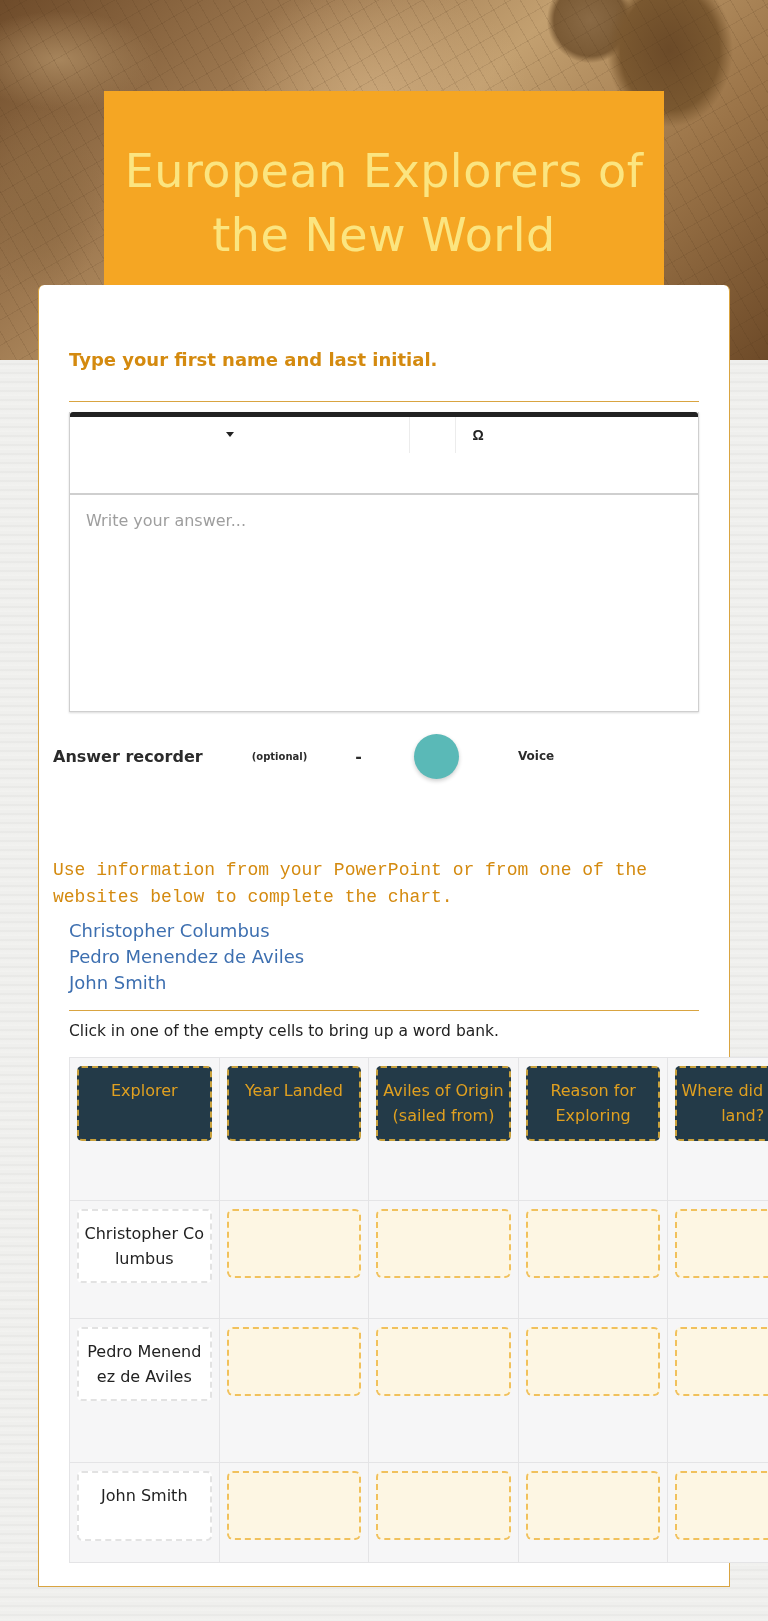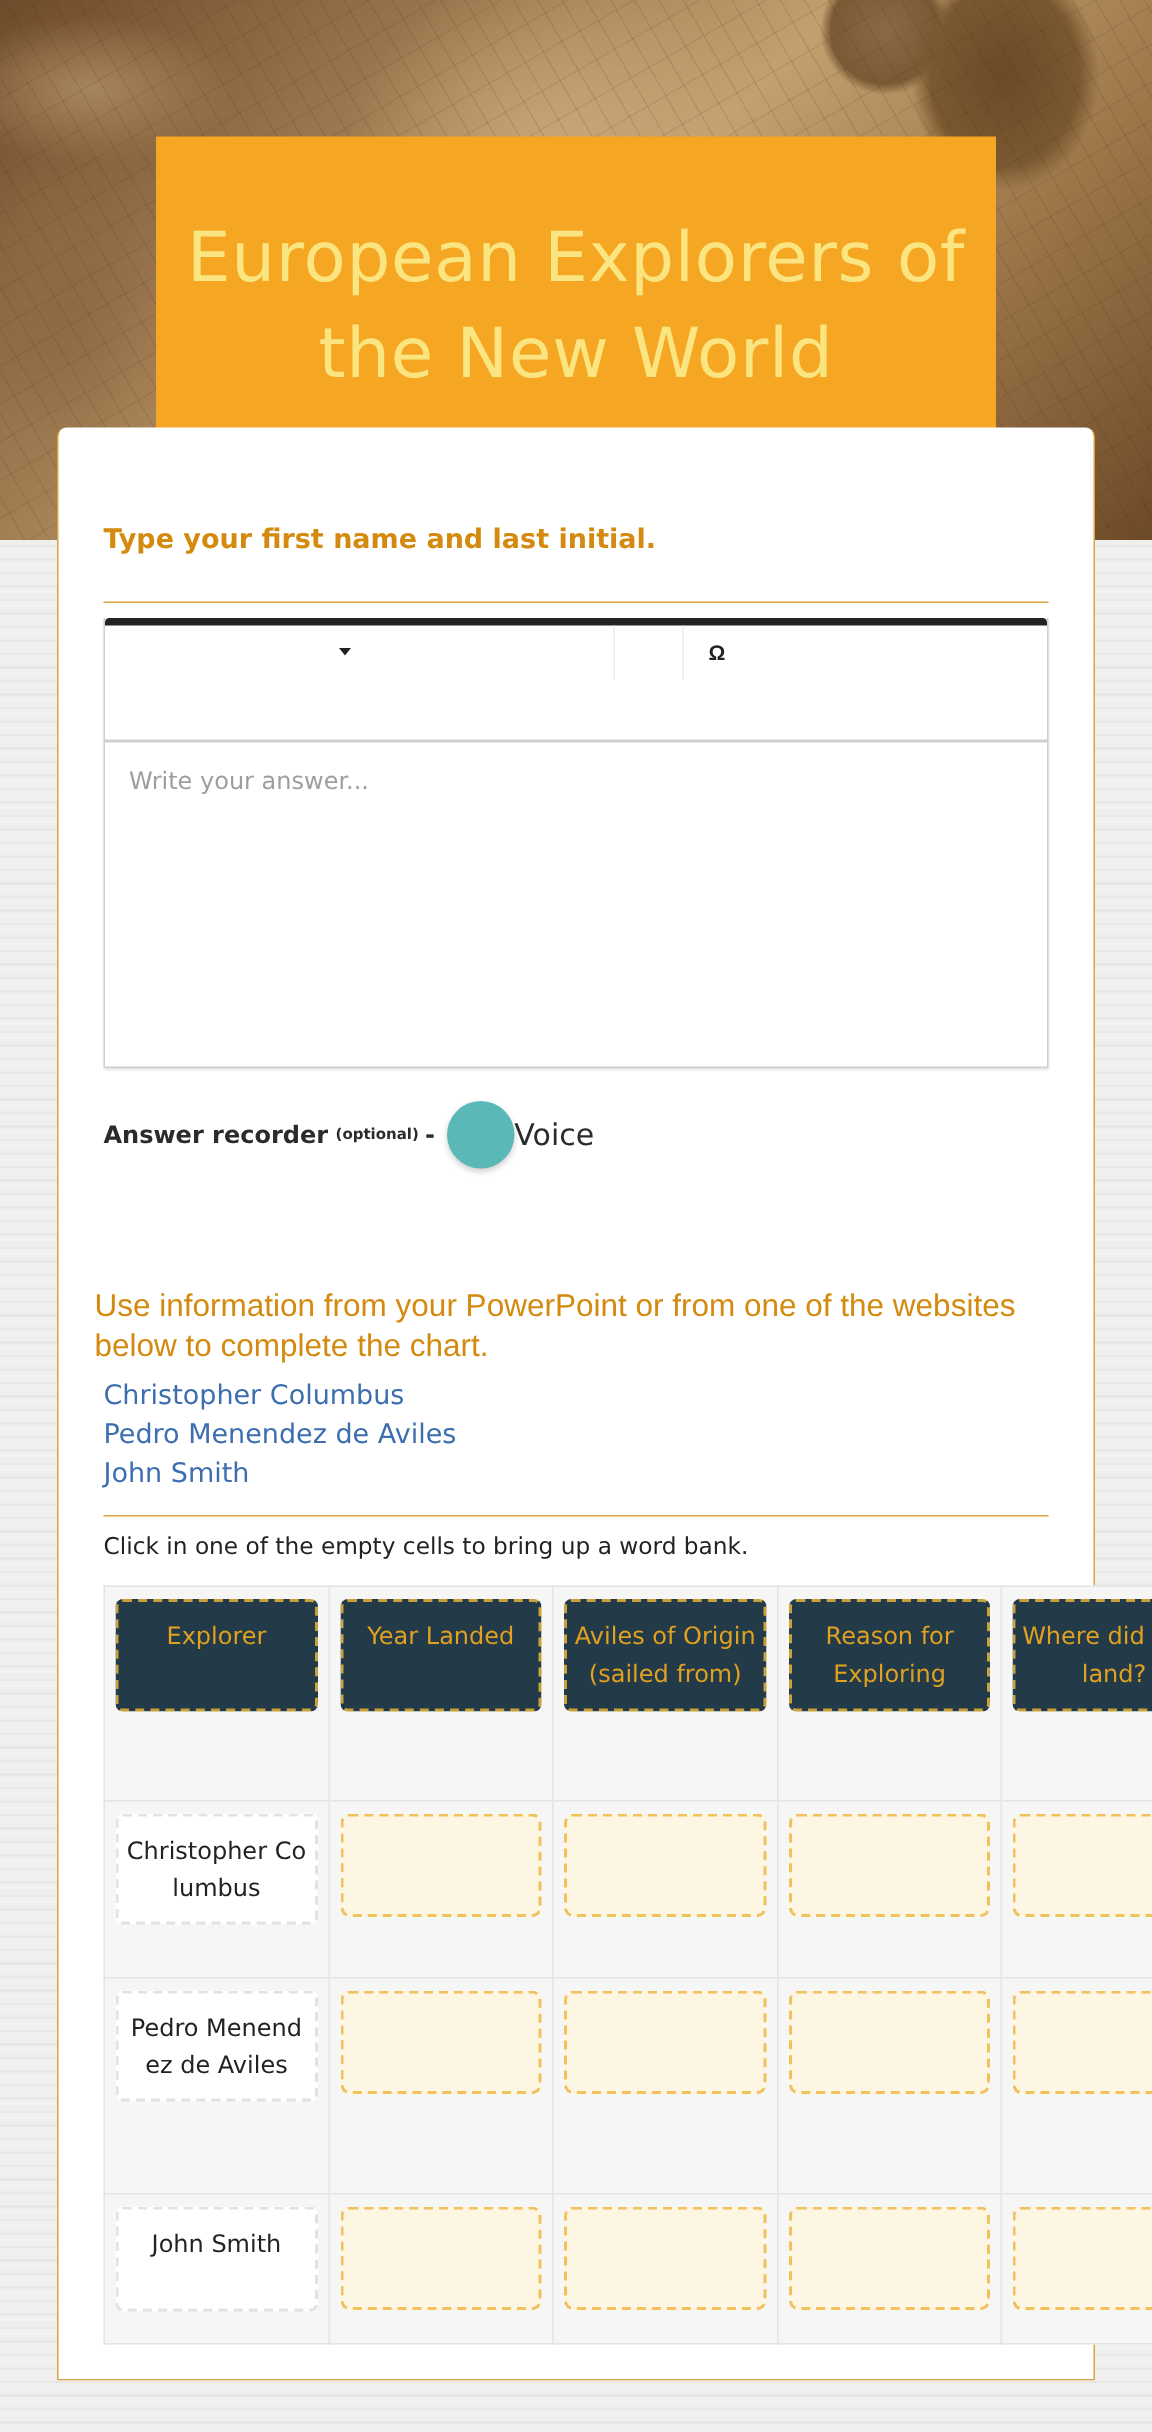--- a/index.html
+++ b/index.html
@@ -70,34 +70,35 @@
     .tb-caret { position: absolute; left: 156px; top: 15px; width: 0; height: 0; border-left: 4px solid transparent; border-right: 4px solid transparent; border-top: 5px solid #222; }
     .tb-blank { position: absolute; left: 340px; top: 0; width: 46px; height: 36px; border-right: 1px solid #ececec; }
     .tb-omega { position: absolute; left: 386px; top: 0; width: 44px; height: 36px; font-size: 14px; font-weight: bold; color: #222; display: flex; align-items: center; justify-content: center; }
     .answer-area { padding: 16px 16px; height: 215px; }
     .answer-area textarea {
       width: 100%; height: 100%; border: none; outline: none; resize: none;
       font-family: "DejaVu Sans", sans-serif; font-size: 16px; color: #4c1d95;
     }
     .answer-area textarea::placeholder { color: #9e9e9e; }
     .recorder {
-      position: absolute; left: 30px; top: 448px; height: 46px;
+      position: absolute; left: 14px; top: 448px; height: 46px;
       display: flex; align-items: center;
       font-family: "DejaVu Sans", sans-serif;
       color: #2b2b2b;
+      gap: 44px;
     }
     .rec-label { font-weight: bold; font-size: 16px; }
     .rec-opt { font-weight: bold; font-size: 10px; margin-left: 5px; }
     .rec-dash { font-weight: bold; font-size: 16px; margin-left: 4px; }
     .rec-btn { width: 45px; height: 45px; border-radius: 50%; background: #5ab9b7; margin-left: 8px; box-shadow: 0 2px 4px rgba(0,0,0,0.2); border: none; cursor: pointer; }
-    .rec-voice { font-weight: normal; font-size: 20px; }
+    .rec-voice { font-weight: bold; font-size: 12px; margin-left: 15px; }
     .q2-text {
-      position: absolute; left: 24px; top: 572px; width: 630px;
-      font-family: Liberation Sans, sans-serif;
-      color: #d48a0f; font-size: 21px; line-height: 27px;
+      position: absolute; left: 14px; top: 572px; width: 630px;
+      font-family: Liberation Mono, monospace;
+      color: #d48a0f; font-size: 18px; line-height: 27px;
     }
     .links { position: absolute; left: 30px; top: 633px; font-family: "DejaVu Sans", sans-serif; }
     .links a { display: block; color: #3d6fb0; font-size: 18px; line-height: 26px; text-decoration: none; }
     .instruction {
       position: absolute; left: 30px; top: 737px;
       font-family: "DejaVu Sans", sans-serif; font-size: 15.5px; color: #222;
     }
     table.grid {
       position: absolute; left: 30px; top: 772px; width: 749px;
       border-collapse: collapse; table-layout: fixed;

